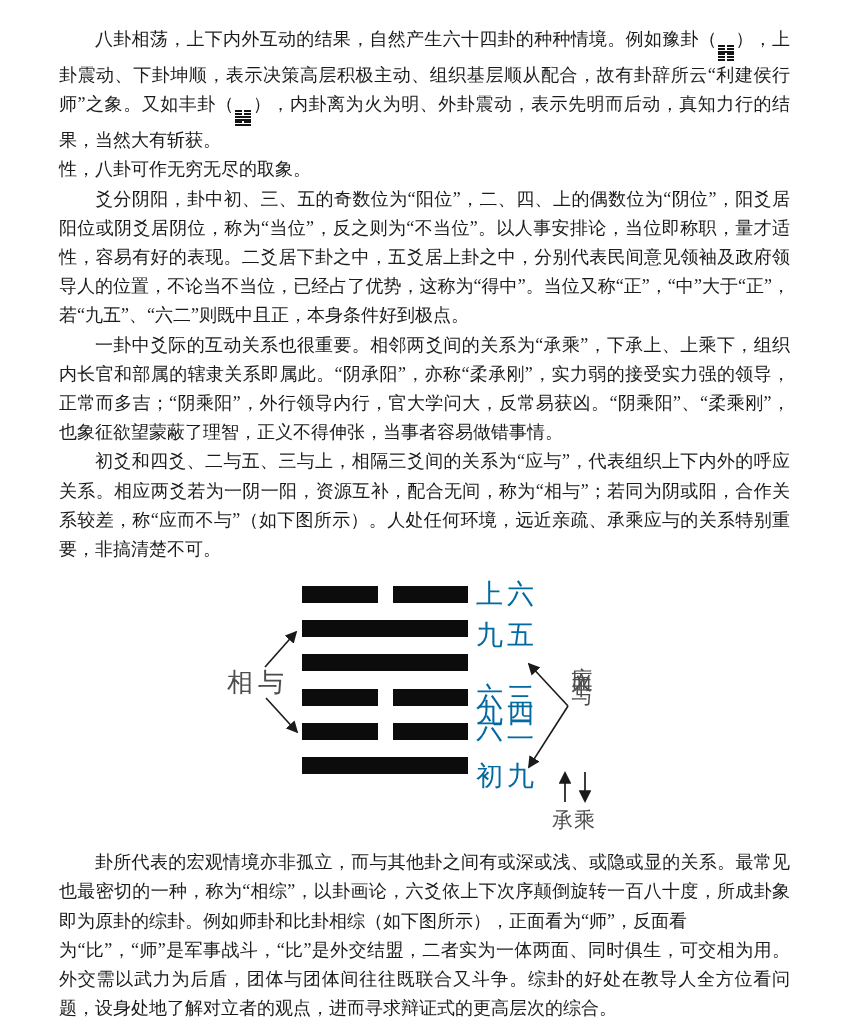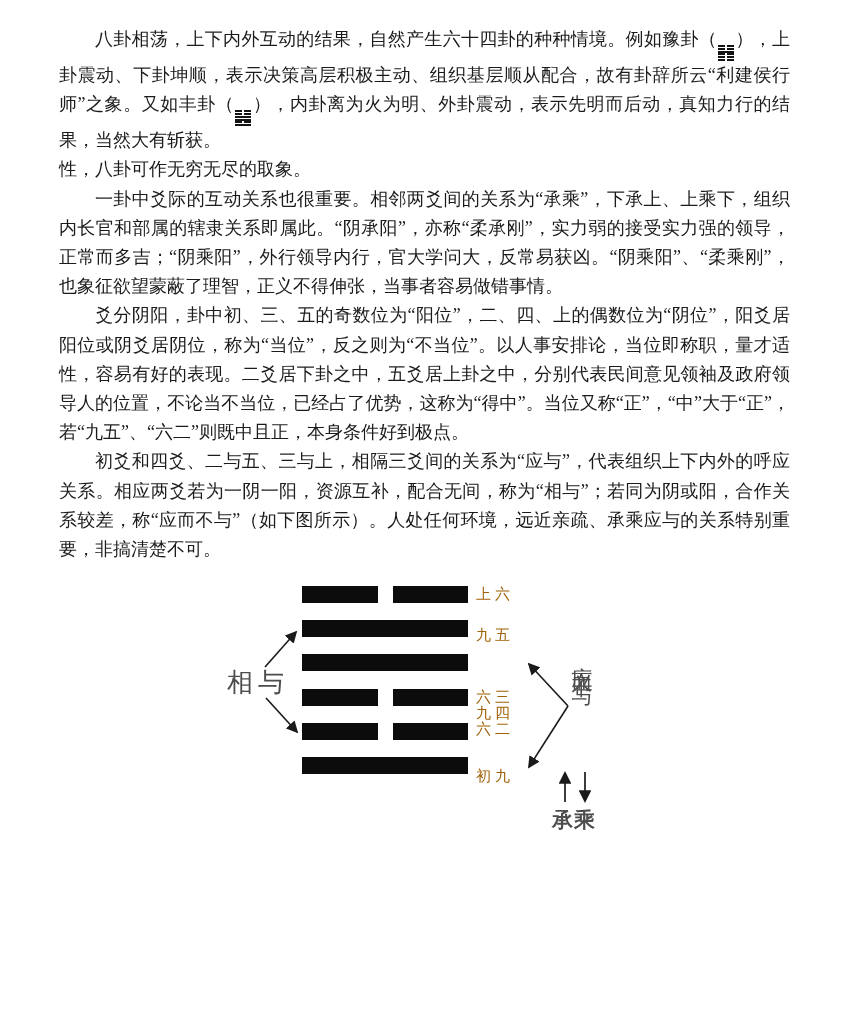--- a/index.html
+++ b/index.html
@@ -28,34 +28,34 @@
   
   .figure{
     position:relative;width:430px;height:263px;
     margin:10px 0 11px 171px;
   }
   .bar{position:absolute;left:72px;width:166px;height:17px;background:#0c0c0c;}
   .bar.yin{background:none;display:flex;gap:15px;}
   .bar.yin i{flex:1;background:#0c0c0c;display:block;height:17px;}
   .line-label{
     position:absolute;left:246px;
-    font-size:15px;line-height:23px;color:#a16207;letter-spacing:4px;white-space:nowrap;
+    font-size:27px;line-height:23px;color:#0369a1;letter-spacing:4px;white-space:nowrap;
   }
   .xiangyu{
     position:absolute;left:-3px;top:94px;
     font-size:26px;color:#4d4d4d;letter-spacing:5px;white-space:nowrap;
   }
   .yingbuyu{
     position:absolute;left:341px;top:76px;
     writing-mode:vertical-rl;
     font-size:21px;color:#4d4d4d;letter-spacing:6px;line-height:22px;
   }
   .chengsheng{
     position:absolute;left:322px;top:232px;
-    font-size:21px;color:#4d4d4d;letter-spacing:1px;white-space:nowrap;font-weight:bold;
+    font-size:21px;color:#4d4d4d;letter-spacing:1px;white-space:nowrap;
   }
   svg.arrows{position:absolute;left:0;top:0;width:430px;height:263px;pointer-events:none;}
 </style>
 </head>
 <body>
 
 <article class="doc">
   <div id="before-figure">
       <p class="para indent">八卦相荡，上下内外互动的结果，自然产生六十四卦的种种情境。例如豫卦（<span class="hex-icon">
           <span class="hex-row">
@@ -98,22 +98,22 @@
           </span>
           <span class="hex-row">
             <i></i>
             <i></i>
           </span>
           <span class="hex-row">
             <i></i>
           </span>
         </span>），内卦离为火为明、外卦震动，表示先明而后动，真知力行的结果，当然大有斩获。</p>
       <p class="para">性，八卦可作无穷无尽的取象。</p>
+      <p class="para indent">爻分阴阳，卦中初、三、五的奇数位为“阳位”，二、四、上的偶数位为“阴位”，阳爻居阳位或阴爻居阴位，称为“当位”，反之则为“不当位”。以人事安排论，当位即称职，量才适性，容易有好的表现。二爻居下卦之中，五爻居上卦之中，分别代表民间意见领袖及政府领导人的位置，不论当不当位，已经占了优势，这称为“得中”。当位又称“正”，“中”大于“正”，若“九五”、“六二”则既中且正，本身条件好到极点。</p>
       <p class="para indent">一卦中爻际的互动关系也很重要。相邻两爻间的关系为“承乘”，下承上、上乘下，组织内长官和部属的辖隶关系即属此。“阴承阳”，亦称“柔承刚”，实力弱的接受实力强的领导，正常而多吉；“阴乘阳”，外行领导内行，官大学问大，反常易获凶。“阴乘阳”、“柔乘刚”，也象征欲望蒙蔽了理智，正义不得伸张，当事者容易做错事情。</p>
-      <p class="para indent">爻分阴阳，卦中初、三、五的奇数位为“阳位”，二、四、上的偶数位为“阴位”，阳爻居阳位或阴爻居阴位，称为“当位”，反之则为“不当位”。以人事安排论，当位即称职，量才适性，容易有好的表现。二爻居下卦之中，五爻居上卦之中，分别代表民间意见领袖及政府领导人的位置，不论当不当位，已经占了优势，这称为“得中”。当位又称“正”，“中”大于“正”，若“九五”、“六二”则既中且正，本身条件好到极点。</p>
       <p class="para indent">初爻和四爻、二与五、三与上，相隔三爻间的关系为“应与”，代表组织上下内外的呼应关系。相应两爻若为一阴一阳，资源互补，配合无间，称为“相与”；若同为阴或阳，合作关系较差，称“应而不与”（如下图所示）。人处任何环境，远近亲疏、承乘应与的关系特别重要，非搞清楚不可。</p>
     </div>
 
   <figure class="figure">
     <div class="xiangyu">相与</div>
     <div id="hexlines">
         <div class="bar yin" style="top: 12px;">
           <i></i>
           <i></i>
         </div>
@@ -146,13 +146,16 @@
       </defs>
       <path d="M35,93 L66,58" stroke="#1a1a1a" stroke-width="1.6" fill="none" marker-end="url(#ah)"></path>
       <path d="M36,124 L67,158" stroke="#1a1a1a" stroke-width="1.6" fill="none" marker-end="url(#ah)"></path>
       <path d="M338,132 L299,90" stroke="#1a1a1a" stroke-width="1.6" fill="none" marker-end="url(#ah)"></path>
       <path d="M338,132 L299,193" stroke="#1a1a1a" stroke-width="1.6" fill="none" marker-end="url(#ah)"></path>
       <path d="M335,228 L335,199" stroke="#1a1a1a" stroke-width="1.7" fill="none" marker-end="url(#ah)"></path>
       <path d="M355,198 L355,227" stroke="#1a1a1a" stroke-width="1.7" fill="none" marker-end="url(#ah)"></path>
     </svg>
   </figure>
 
+  <div id="after-figure">
+      <p class="para indent">卦所代表的宏观情境亦非孤立，而与其他卦之间有或深或浅、或隐或显的关系。最常见也最密切的一种，称为“相综”，以卦画论，六爻依上下次序颠倒旋转一百八十度，所成卦象即为原卦的综卦。例如师卦和比卦相综（如下图所示），正面看为“师”，反面看<br>为“比”，“师”是军事战斗，“比”是外交结盟，二者实为一体两面、同时俱生，可交相为用。外交需以武力为后盾，团体与团体间往往既联合又斗争。综卦的好处在教导人全方位看问题，设身处地了解对立者的观点，进而寻求辩证式的更高层次的综合。</p>
+    </div>
 </article>
 
 </body></html>

